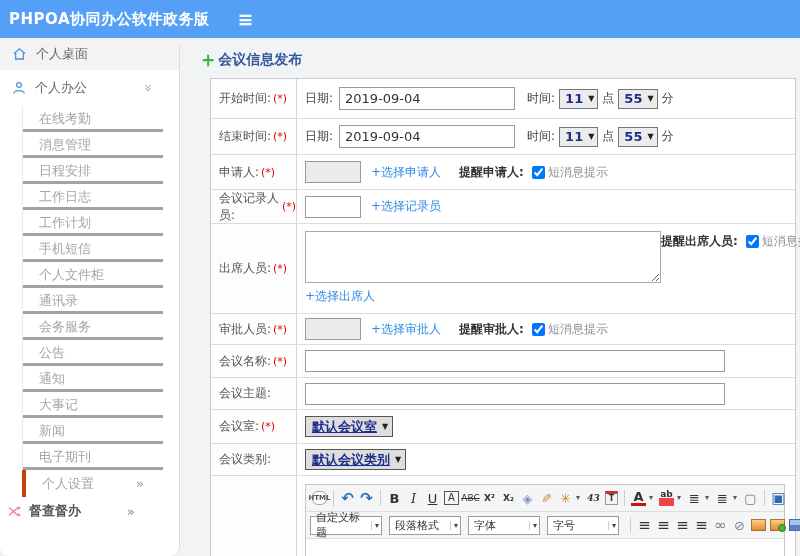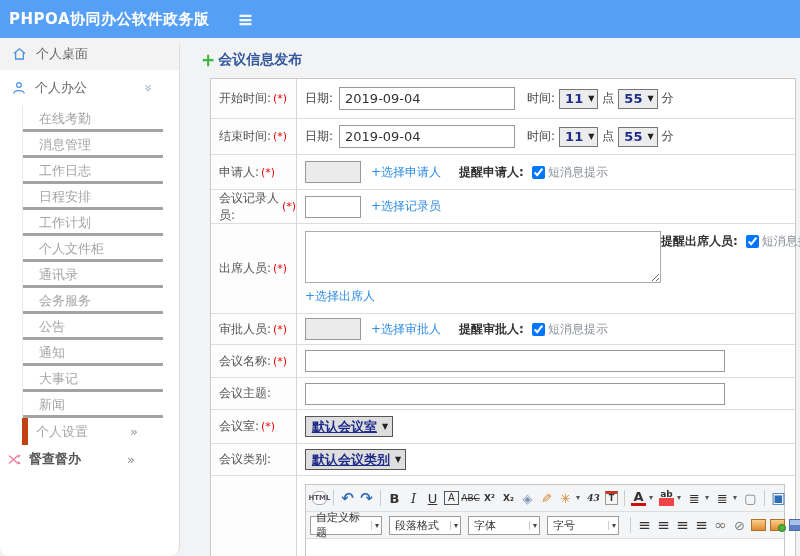--- a/index.html
+++ b/index.html
@@ -19,22 +19,22 @@
     color:#666; padding-left:12px; cursor:pointer; }
   .side-top .sicon { margin-right:9px; display:inline-flex; }
   .side-head { height:36px; display:flex; align-items:center; color:#666;
     padding-left:12px; cursor:pointer; position:relative; }
   .side-head .sicon { margin-right:9px; display:inline-flex; }
   .chev-dbl-down { position:absolute; right:26px; top:9px; color:#9db7d4; font-size:14px;
     transform:rotate(90deg); letter-spacing:-2px; }
   .side-list { list-style:none; margin-left:22px; border-left:1px solid #e8e8e8; }
   .side-list li { height:26px; line-height:26px; padding-left:16px; color:#a5a5a5;
     border-bottom:3px solid #a3a3a3; font-size:13px; cursor:pointer; width:140px; }
-  .side-settings { height:27px; line-height:27px; margin-left:22px; border-left:6px solid #c2410c;
-    padding-left:8px; color:#a5a5a5; cursor:pointer; display:flex; align-items:center; width:141px; }
+  .side-settings { height:27px; line-height:27px; margin-left:22px; border-left:4px solid #c2410c;
+    padding-left:16px; color:#a5a5a5; cursor:pointer; display:flex; align-items:center; width:141px; }
   .side-settings .chev { margin-left:42px; color:#999; font-size:13px; }
   .side-supervise { height:28px; display:flex; align-items:center; padding-left:8px;
     color:#555; font-weight:bold; cursor:pointer; }
   .side-supervise .sicon { margin-right:7px; display:inline-flex; }
   .side-supervise .chev { margin-left:46px; color:#888; font-weight:normal; font-size:13px; }
 
   
   .main { position:absolute; left:181px; top:38px; width:619px; height:518px;
     background:#f2f3f4; overflow:hidden; }
   .page-title { display:flex; align-items:center; padding:13px 0 9px 20px; }
@@ -141,30 +141,32 @@
           <circle cx="7" cy="4" r="2.4" stroke="#4a93d9" stroke-width="1.2" fill="none"></circle>
           <path d="M1.8 12.5 C1.8 8.6 12.2 8.6 12.2 12.5" stroke="#4a93d9" stroke-width="1.2" fill="none"></path>
         </svg>
     </span>
     <span>个人办公</span>
     <span class="chev-dbl-down">»</span>
   </div>
   <ul class="side-list">
       <li>在线考勤</li>
       <li>消息管理</li>
+      <li>日程安排</li>
       <li>工作日志</li>
-      <li>日程安排</li>
       <li>工作计划</li>
+      <li>手机短信</li>
       <li>个人文件柜</li>
       <li>通讯录</li>
       <li>会务服务</li>
       <li>公告</li>
       <li>通知</li>
       <li>大事记</li>
       <li>新闻</li>
+      <li>电子期刊</li>
     </ul>
   <div class="side-settings">
     <span>个人设置</span>
     <span class="chev">»</span>
   </div>
   <div class="side-supervise">
     <span class="sicon">
       <svg width="14" height="11" viewBox="0 0 14 11">
           <path d="M1 1.5 L10 9.5 M1 9.5 L10 1.5" stroke="#ea86a4" stroke-width="1.5" fill="none"></path>
           <path d="M9.4 0.5 L13 1.5 L10.2 4 Z M9.4 10.5 L13 9.5 L10.2 7 Z" fill="#ea86a4"></path>

